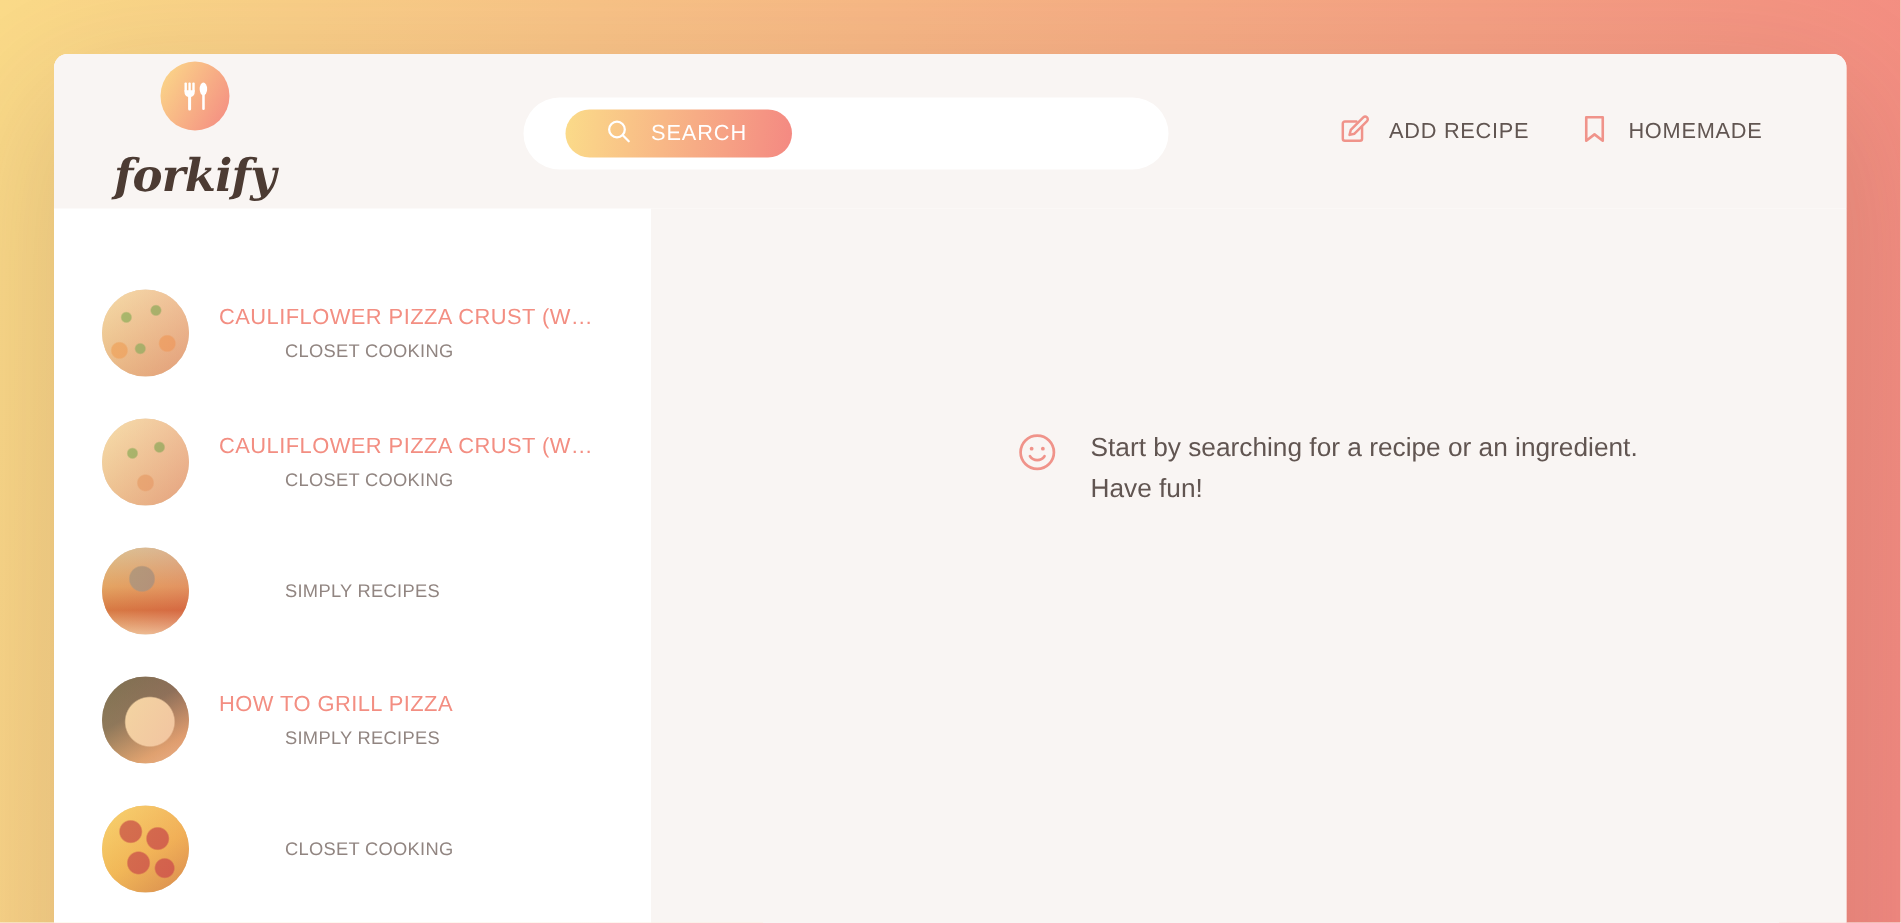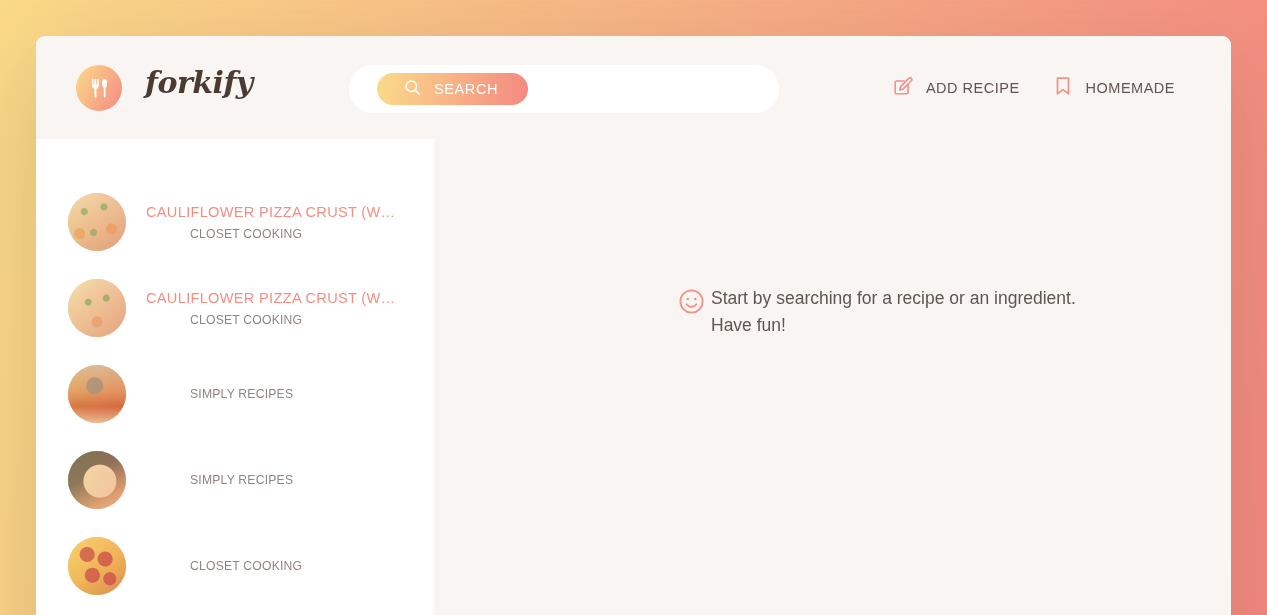--- a/index.html
+++ b/index.html
@@ -35,23 +35,24 @@
   .header {
     flex: 0 0 103px;
     background: #f9f5f3;
     display: flex;
     align-items: center;
     position: relative;
   }
 
   .logo-wrap {
     display: flex;
-    align-items: flex-start;
-    gap: 23px;
+    align-items: center;
+    gap: 13px;
     margin-left: 40px;
+    flex-direction: column;
   }
 
   .logo-badge {
     width: 46px;
     height: 46px;
     border-radius: 50%;
     background: linear-gradient(120deg, #fbdb89 0%, #f48982 100%);
     display: flex;
     align-items: center;
     justify-content: center;
@@ -201,21 +202,21 @@
     text-transform: uppercase;
     font-weight: 400;
     letter-spacing: 0.2px;
     margin-left: 44px;
   }
 
   
   .message {
     display: flex;
     align-items: flex-start;
-    gap: 4px;
+    gap: 20px;
     max-width: 420px;
     margin-left: 243px;
     margin-top: 106px;
   }
 
   .message-icon { flex: 0 0 30px; margin-top: 2px; }
 
   .message-text {
     font-size: 17.5px;
     line-height: 1.52;
@@ -344,20 +345,21 @@
             </div>
           </a>
         </li>
 
         <li>
           <a class="preview-link">
             <figure class="preview-fig">
                 <span class="pz pz-3"></span>
               </figure>
             <div class="preview-data">
+              <h4 class="preview-title">HOW TO GRILL PIZZA</h4>
               <p class="preview-publisher">SIMPLY RECIPES</p>
             </div>
           </a>
         </li>
 
         <li>
           <a class="preview-link">
             <figure class="preview-fig">
                 <span class="pz pz-4"></span>
               </figure>

